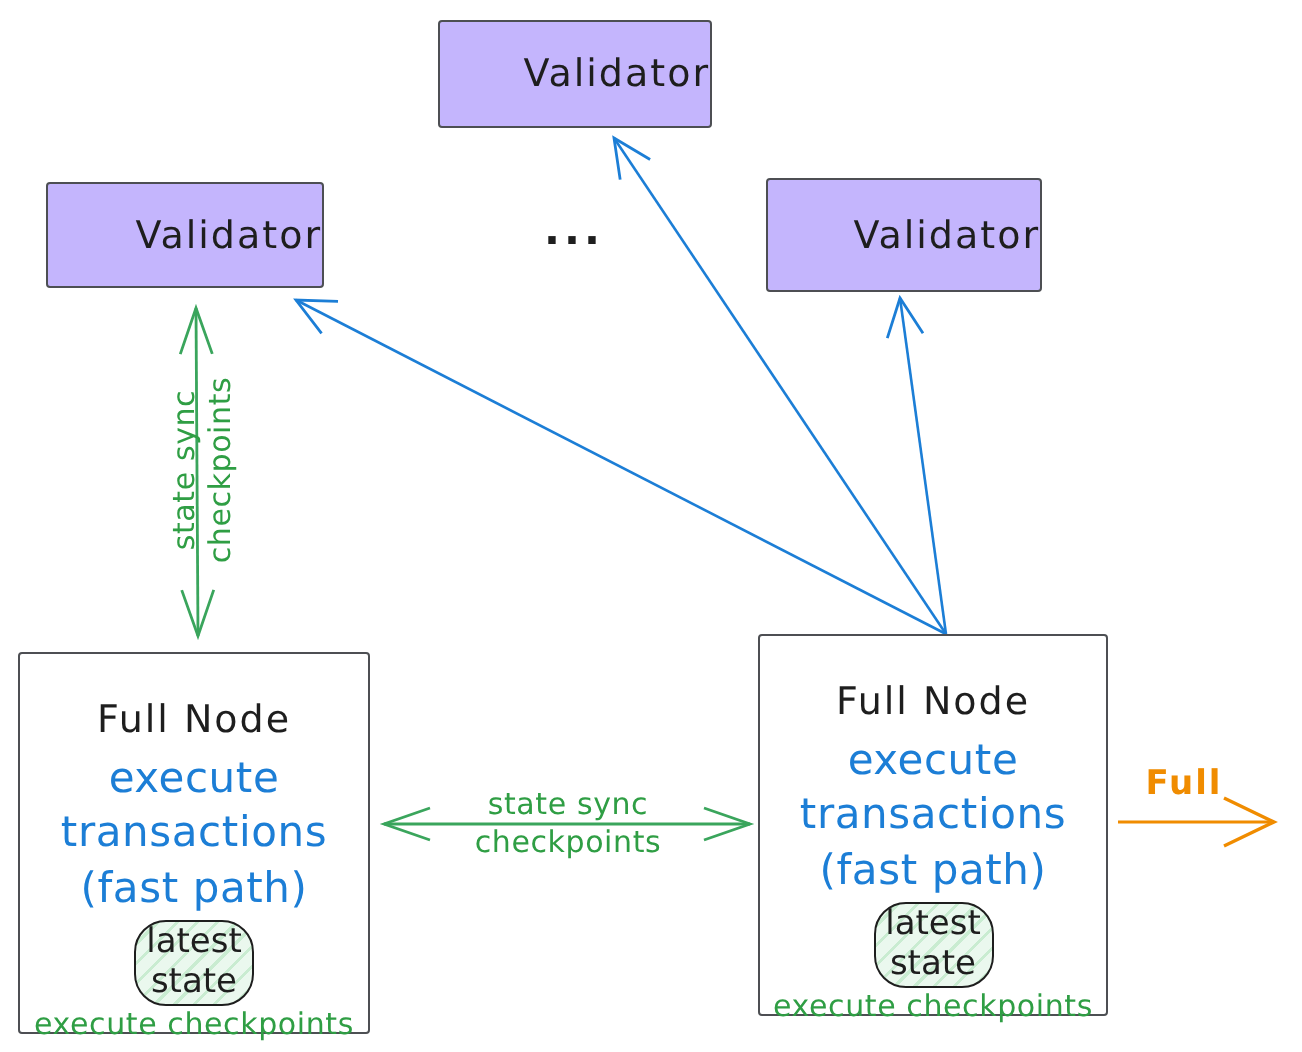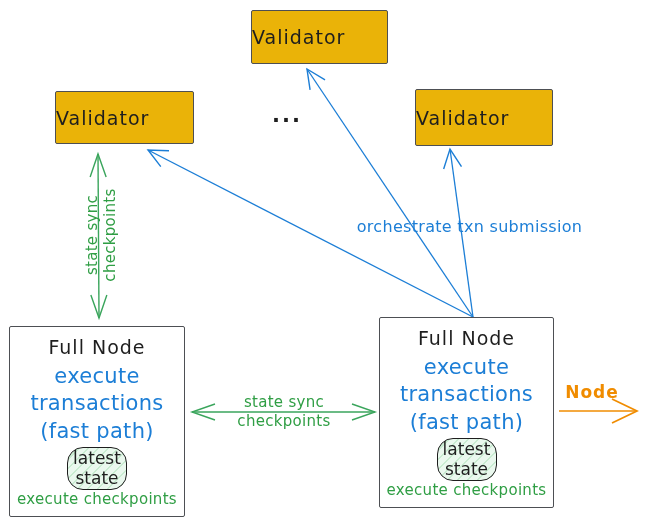--- a/index.html
+++ b/index.html
@@ -5,34 +5,34 @@
   :root{
     --blue:#1c7ed6; --green:#2f9e44; --green-arrow:#3aa55c; --orange:#f08c00;
     --ink:#1e1e1e; --border:#4d4f53; --hatch-fill:#eaf8ee; --hatch-line:#c9ecd1;
   }
   *{box-sizing:border-box; margin:0; padding:0;}
   html,body{background:#ffffff;}
   body{font-family:"DejaVu Sans","Liberation Sans",sans-serif; color:var(--ink);}
   .canvas{position:relative; width:651px; height:526px; background:#ffffff; overflow:hidden;}
   .arrow-layer{position:absolute; left:0; top:0; width:651px; height:526px;}
 
-  .box{position:absolute; background:#eab308; border:1.6px solid var(--border);
-       border-radius:2px; display:flex; align-items:center; justify-content:flex-start;margin-left:32px;}
+  .box{position:absolute; background:#c4b5fd; border:1.6px solid var(--border);
+       border-radius:2px; display:flex; align-items:center; justify-content:flex-end;}
   .validator-label{font-size:19px; letter-spacing:1px; color:var(--ink);}
 
   .v-top{left:219px; top:10px; width:137px; height:54px;}
   .v-left{left:23px; top:91px; width:139px; height:53px;}
   .v-right{left:383px; top:89px; width:138px; height:57px;}
 
   .ellipsis{position:absolute; left:272px; top:103px; font-size:21px; font-weight:bold;
             letter-spacing:2px; color:var(--ink);}
 
   .fullnode{position:absolute; background:#ffffff; border:1.6px solid var(--border);
             border-radius:2px; display:flex; flex-direction:column; align-items:center;
-            text-align:center; padding-top:9px;}
+            text-align:center; padding-top:22px;}
   .fn-left{left:9px;  top:326px; width:176px; height:191px;}
   .fn-right{left:379px; top:317px; width:175px; height:191px;}
   .fn-title{font-size:19px; letter-spacing:1px; color:var(--ink); margin-bottom:5px;}
   .fn-exec{font-size:21px; line-height:1.3; letter-spacing:.3px; color:var(--blue);}
   .state-box{margin-top:2px; width:60px; height:62px; border:1.6px solid var(--ink);
              border-radius:16px; display:flex; flex-direction:column; align-items:center;
              justify-content:center; font-size:17px; line-height:1.2; color:var(--ink);
              background:repeating-linear-gradient(135deg, var(--hatch-line) 0 1.5px, var(--hatch-fill) 1.5px 7px);}
   .fn-footer{margin-top:auto; margin-bottom:11px; font-size:15px; letter-spacing:.3px; color:var(--green);text-align:right;}
 
@@ -115,22 +115,21 @@
       <div>state</div>
     </div>
     <div class="fn-footer">execute checkpoints</div>
   </div>
 
   <div class="edge-label lbl-green lbl-vertical">
     <div>state sync</div>
     <div>checkpoints</div>
   </div>
 
-  <div class="edge-label lbl-orchestrate">orchestrate txn submission</div>
 
   <div class="edge-label lbl-green lbl-horizontal">
     <div>state sync</div>
     <div>checkpoints</div>
   </div>
 
-  <div class="edge-label lbl-rpcs">Node</div>
+  <div class="edge-label lbl-rpcs">Full</div>
 
 </div>
 
 </body></html>

